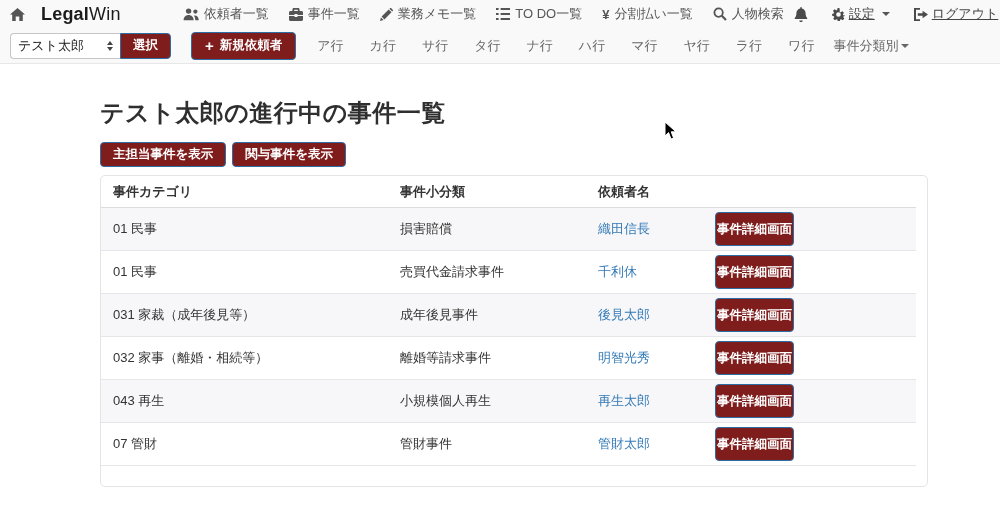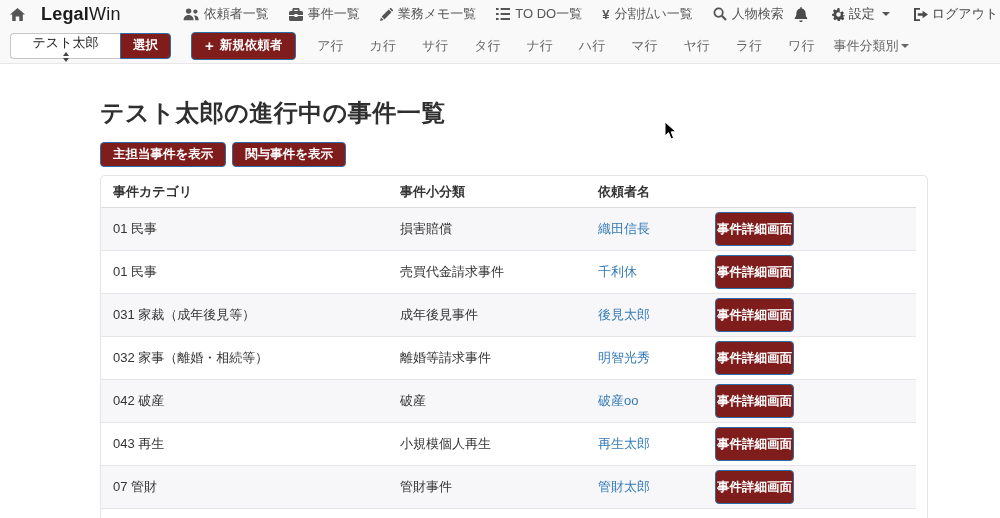--- a/index.html
+++ b/index.html
@@ -15,31 +15,31 @@
   .navbar { background:#f9f9f9; border-bottom:1px solid #e7e7e7; }
   .nav-row1 { display:flex; align-items:center; height:28px; padding:0 43px 0 10px; }
   .brand { display:flex; align-items:center; gap:8px; cursor:pointer; }
   .brand-text { font-size:18px; color:#1b1b1b; letter-spacing:.2px;margin-left:8px; }
   .brand-bold { font-weight:bold; }
   .brand-light { font-weight:normal; }
   .nav-items { display:flex; align-items:center; margin-left:52px; }
   .nav-item { display:flex; align-items:center; gap:5px; padding:0 10px; color:#555; cursor:pointer; white-space:nowrap; }
   .nav-item .icn { fill:#555; }
   .yen-glyph { font-weight:bold; font-size:13px; color:#555; }
-  .nav-right { margin-left:auto; display:flex; align-items:center; gap:24px; color:#454545; }
+  .nav-right { margin-left:auto; display:flex; align-items:center; gap:24px; color:#454545;text-decoration:underline; }
   .nav-right .group { display:flex; align-items:center; gap:4px; cursor:pointer; white-space:nowrap; }
   .caret { width:0; height:0; border-left:4px solid transparent; border-right:4px solid transparent;
            border-top:4px solid #555; display:inline-block; margin-left:3px; }
 
   
   .nav-row2 { display:flex; align-items:center; height:35px; padding:0 10px; }
   .select-group { display:flex; align-items:stretch; height:26px; }
   .client-select { width:110px; background:#fff; border:1px solid #c6c6c6; border-right:none;
     border-radius:4px 0 0 4px; display:flex; align-items:center; justify-content:space-between;
-    padding:0 7px; color:#222; cursor:pointer;flex-direction:column; }
+    padding:0 7px; color:#222; cursor:pointer; }
   .spinner { display:flex; flex-direction:column; gap:2px; align-items:center; }
   .spin-up { width:0;height:0;border-left:3.5px solid transparent;border-right:3.5px solid transparent;border-bottom:4px solid #444; }
   .spin-down { width:0;height:0;border-left:3.5px solid transparent;border-right:3.5px solid transparent;border-top:4px solid #444; }
   .btn { background:#7f1d1d; border:1px solid #2e6da4; color:#fff; border-radius:4px;
          font-size:12.5px; font-weight:bold; cursor:pointer; font-family:inherit; }
   .select-btn { border-radius:0 4px 4px 0; padding:0 12px; height:26px; }
   .new-client-btn { margin-left:20px; height:28px; padding:0 13px; display:flex; align-items:center; gap:6px; }
   .plus-glyph { font-size:15px; font-weight:bold; line-height:1; }
   .kana-links { display:flex; align-items:center; margin-left:8px; }
   .kana-link { padding:0 13px; color:#666; cursor:pointer; white-space:nowrap; }
@@ -224,26 +224,20 @@
           <td><a class="client-link">後見太郎</a></td>
           <td><button class="btn detail-btn">事件詳細画面</button></td>
         </tr>
         <tr>
           <td>032 家事（離婚・相続等）</td>
           <td>離婚等請求事件</td>
           <td><a class="client-link">明智光秀</a></td>
           <td><button class="btn detail-btn">事件詳細画面</button></td>
         </tr>
         <tr>
-          <td>042 破産</td>
-          <td>破産</td>
-          <td><a class="client-link">破産oo</a></td>
-          <td><button class="btn detail-btn">事件詳細画面</button></td>
-        </tr>
-        <tr>
           <td>043 再生</td>
           <td>小規模個人再生</td>
           <td><a class="client-link">再生太郎</a></td>
           <td><button class="btn detail-btn">事件詳細画面</button></td>
         </tr>
         <tr>
           <td>07 管財</td>
           <td>管財事件</td>
           <td><a class="client-link">管財太郎</a></td>
           <td><button class="btn detail-btn">事件詳細画面</button></td>

